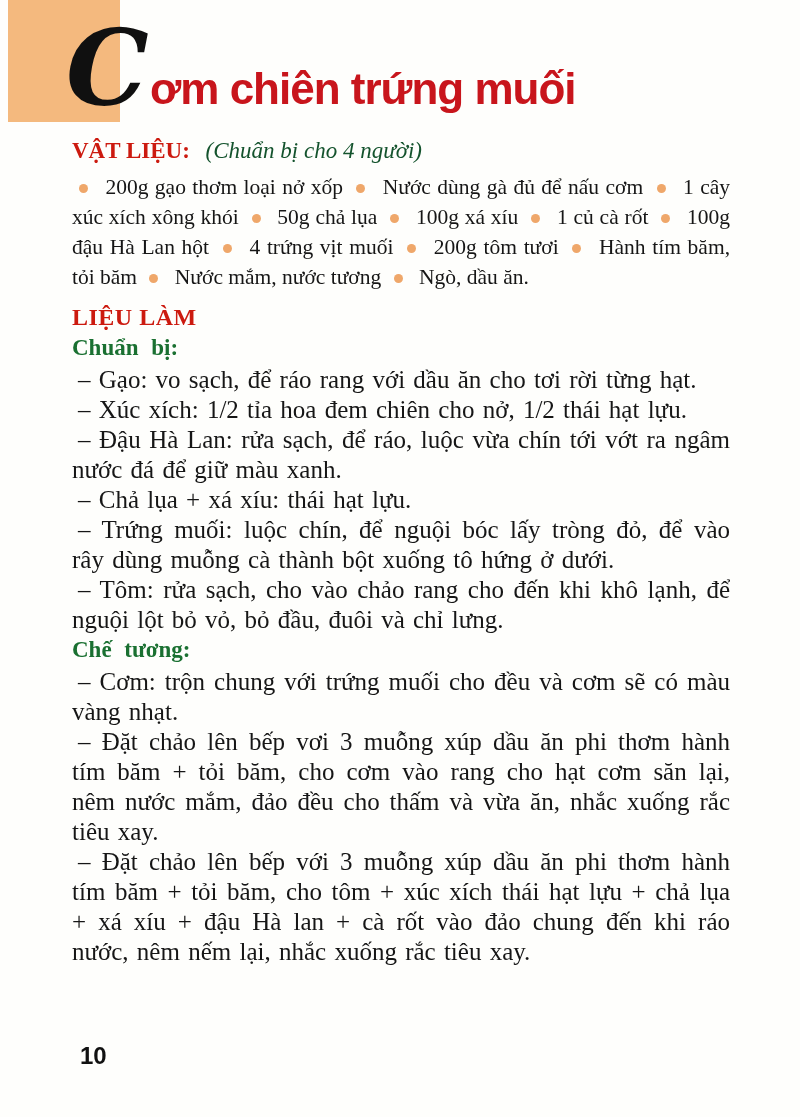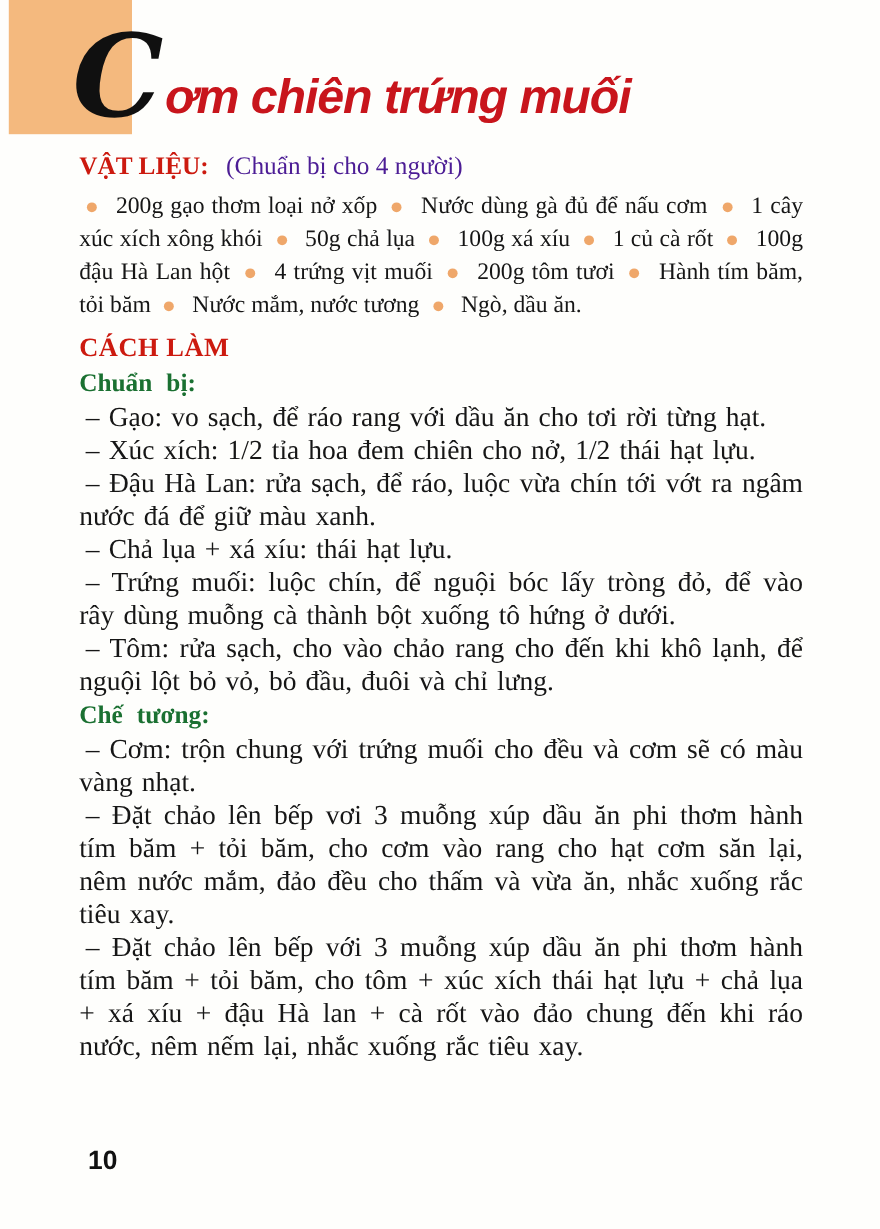--- a/index.html
+++ b/index.html
@@ -20,32 +20,32 @@
     position: absolute; left: 66px; top: 14px;
     font-family: "DejaVu Serif", serif;
     font-style: italic; font-weight: bold;
     font-size: 104px; line-height: 1.05;
     color: #101010;
   }
   .title-rest {
     position: absolute; left: 150px; top: 64px;
     margin: 0;
     font-family: "Liberation Sans", sans-serif;
-    font-style: italic; font-weight: bold;
+    font-weight: bold;
     font-size: 44px; letter-spacing: -1px;
     color: #c8151c;
     white-space: nowrap;
   }
   .content {
     position: absolute; left: 72px; top: 138px;
     width: 658px;
   }
   .vat-lieu-line { font-size: 23px; margin: 0 0 8px 0; }
   .heading-red { color: #cc1a0f; font-weight: bold; text-align: right; }
-  .serving-note { margin-left: 10px; color: #4c1d95; }
+  .serving-note { font-style: italic; margin-left: 10px; color: #14532d; }
   .ingredients {
     font-size: 21.5px; line-height: 30px;
     text-align: justify; margin: 0 0 10px 0;
   }
   .bullet {
     display: inline-block; width: 9px; height: 9px;
     border-radius: 50%; background: #efa76a;
     margin: 0 11px 2px 7px; vertical-align: middle;
   }
   .cach-lam {
@@ -77,21 +77,21 @@
 
 <div class="content">
 
   <p class="vat-lieu-line">
     <span class="heading-red">VẬT LIỆU:</span>
     <span class="serving-note">(Chuẩn bị cho 4 người)</span>
   </p>
 
   <p class="ingredients"><span class="bullet"></span> <span>200g gạo thơm loại nở xốp </span><span class="bullet"></span> <span>Nước dùng gà đủ để nấu cơm </span><span class="bullet"></span> <span>1 cây xúc xích xông khói </span><span class="bullet"></span> <span>50g chả lụa </span><span class="bullet"></span> <span>100g xá xíu </span><span class="bullet"></span> <span>1 củ cà rốt </span><span class="bullet"></span> <span>100g đậu Hà Lan hột </span><span class="bullet"></span> <span>4 trứng vịt muối </span><span class="bullet"></span> <span>200g tôm tươi </span><span class="bullet"></span> <span>Hành tím băm, tỏi băm </span><span class="bullet"></span> <span>Nước mắm, nước tương </span><span class="bullet"></span> <span>Ngò, dầu ăn. </span></p>
 
-  <p class="cach-lam">CÁCH LÀM</p>
+  <p class="cach-lam">LIỆU LÀM</p>
 
   <p class="sub-heading">Chuẩn bị:</p>
   <div class="steps">
       <p class="step">– Gạo: vo sạch, để ráo rang với dầu ăn cho tơi rời từng hạt.</p>
       <p class="step">– Xúc xích: 1/2 tỉa hoa đem chiên cho nở, 1/2 thái hạt lựu.</p>
       <p class="step">– Đậu Hà Lan: rửa sạch, để ráo, luộc vừa chín tới vớt ra ngâm nước đá để giữ màu xanh.</p>
       <p class="step">– Chả lụa + xá xíu: thái hạt lựu.</p>
       <p class="step">– Trứng muối: luộc chín, để nguội bóc lấy tròng đỏ, để vào rây dùng muỗng cà thành bột xuống tô hứng ở dưới.</p>
       <p class="step">– Tôm: rửa sạch, cho vào chảo rang cho đến khi khô lạnh, để nguội lột bỏ vỏ, bỏ đầu, đuôi và chỉ lưng.</p>
     </div>

